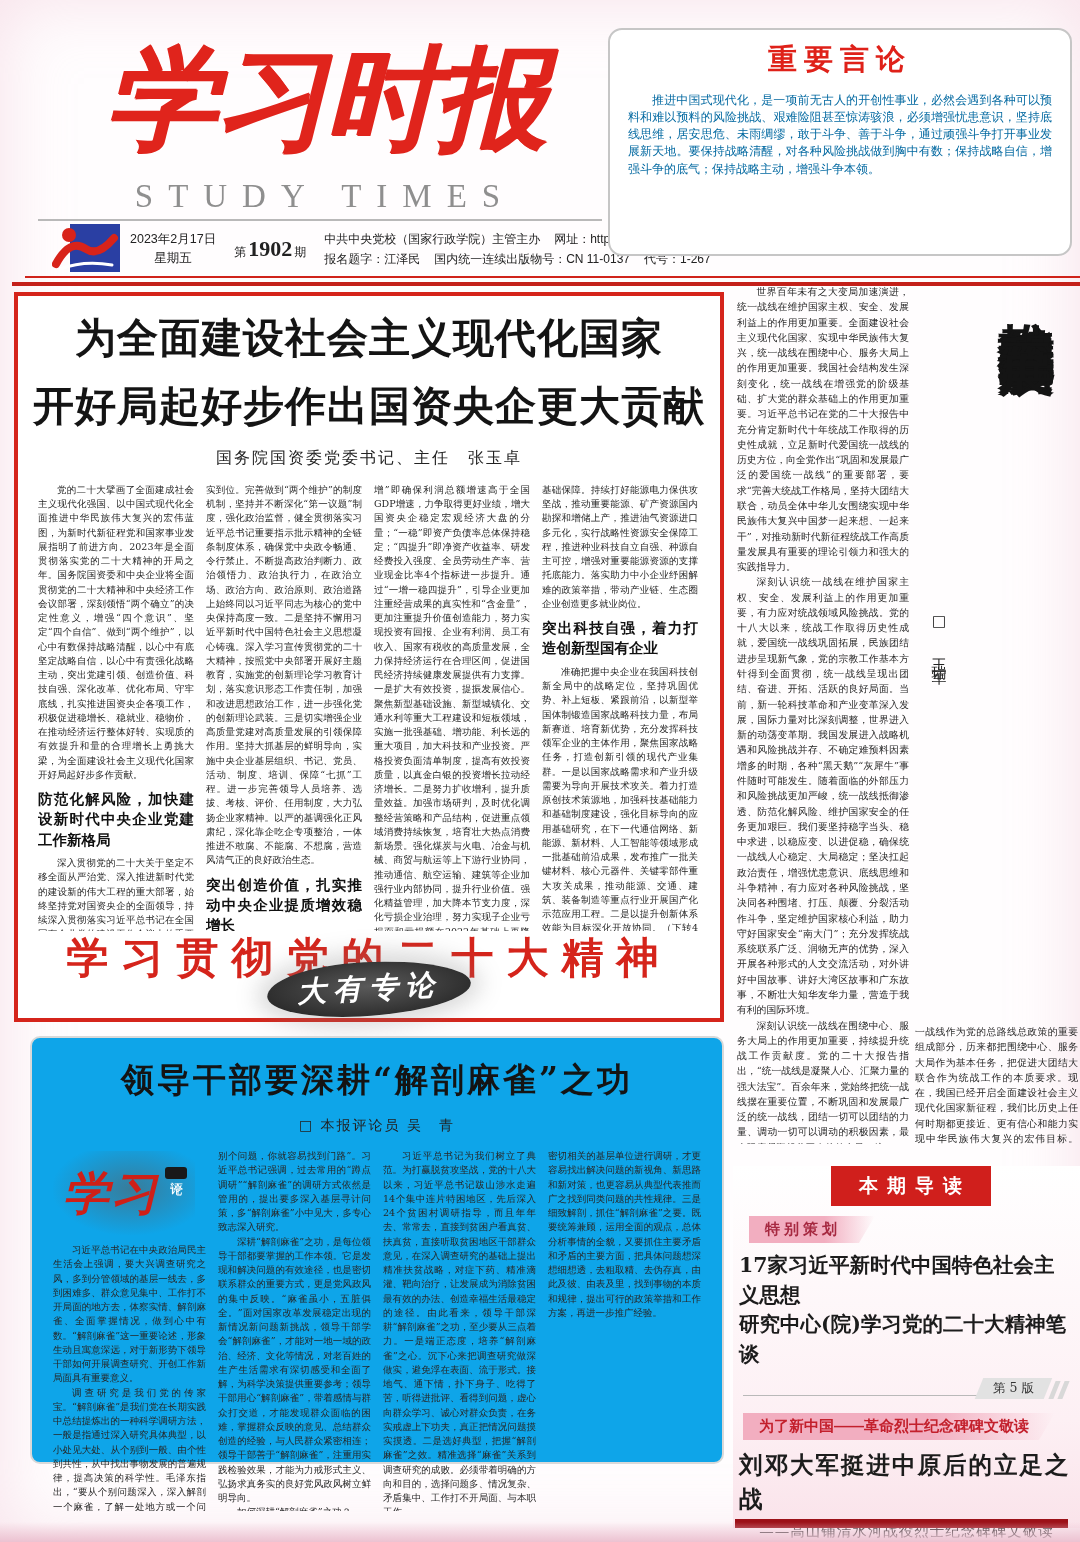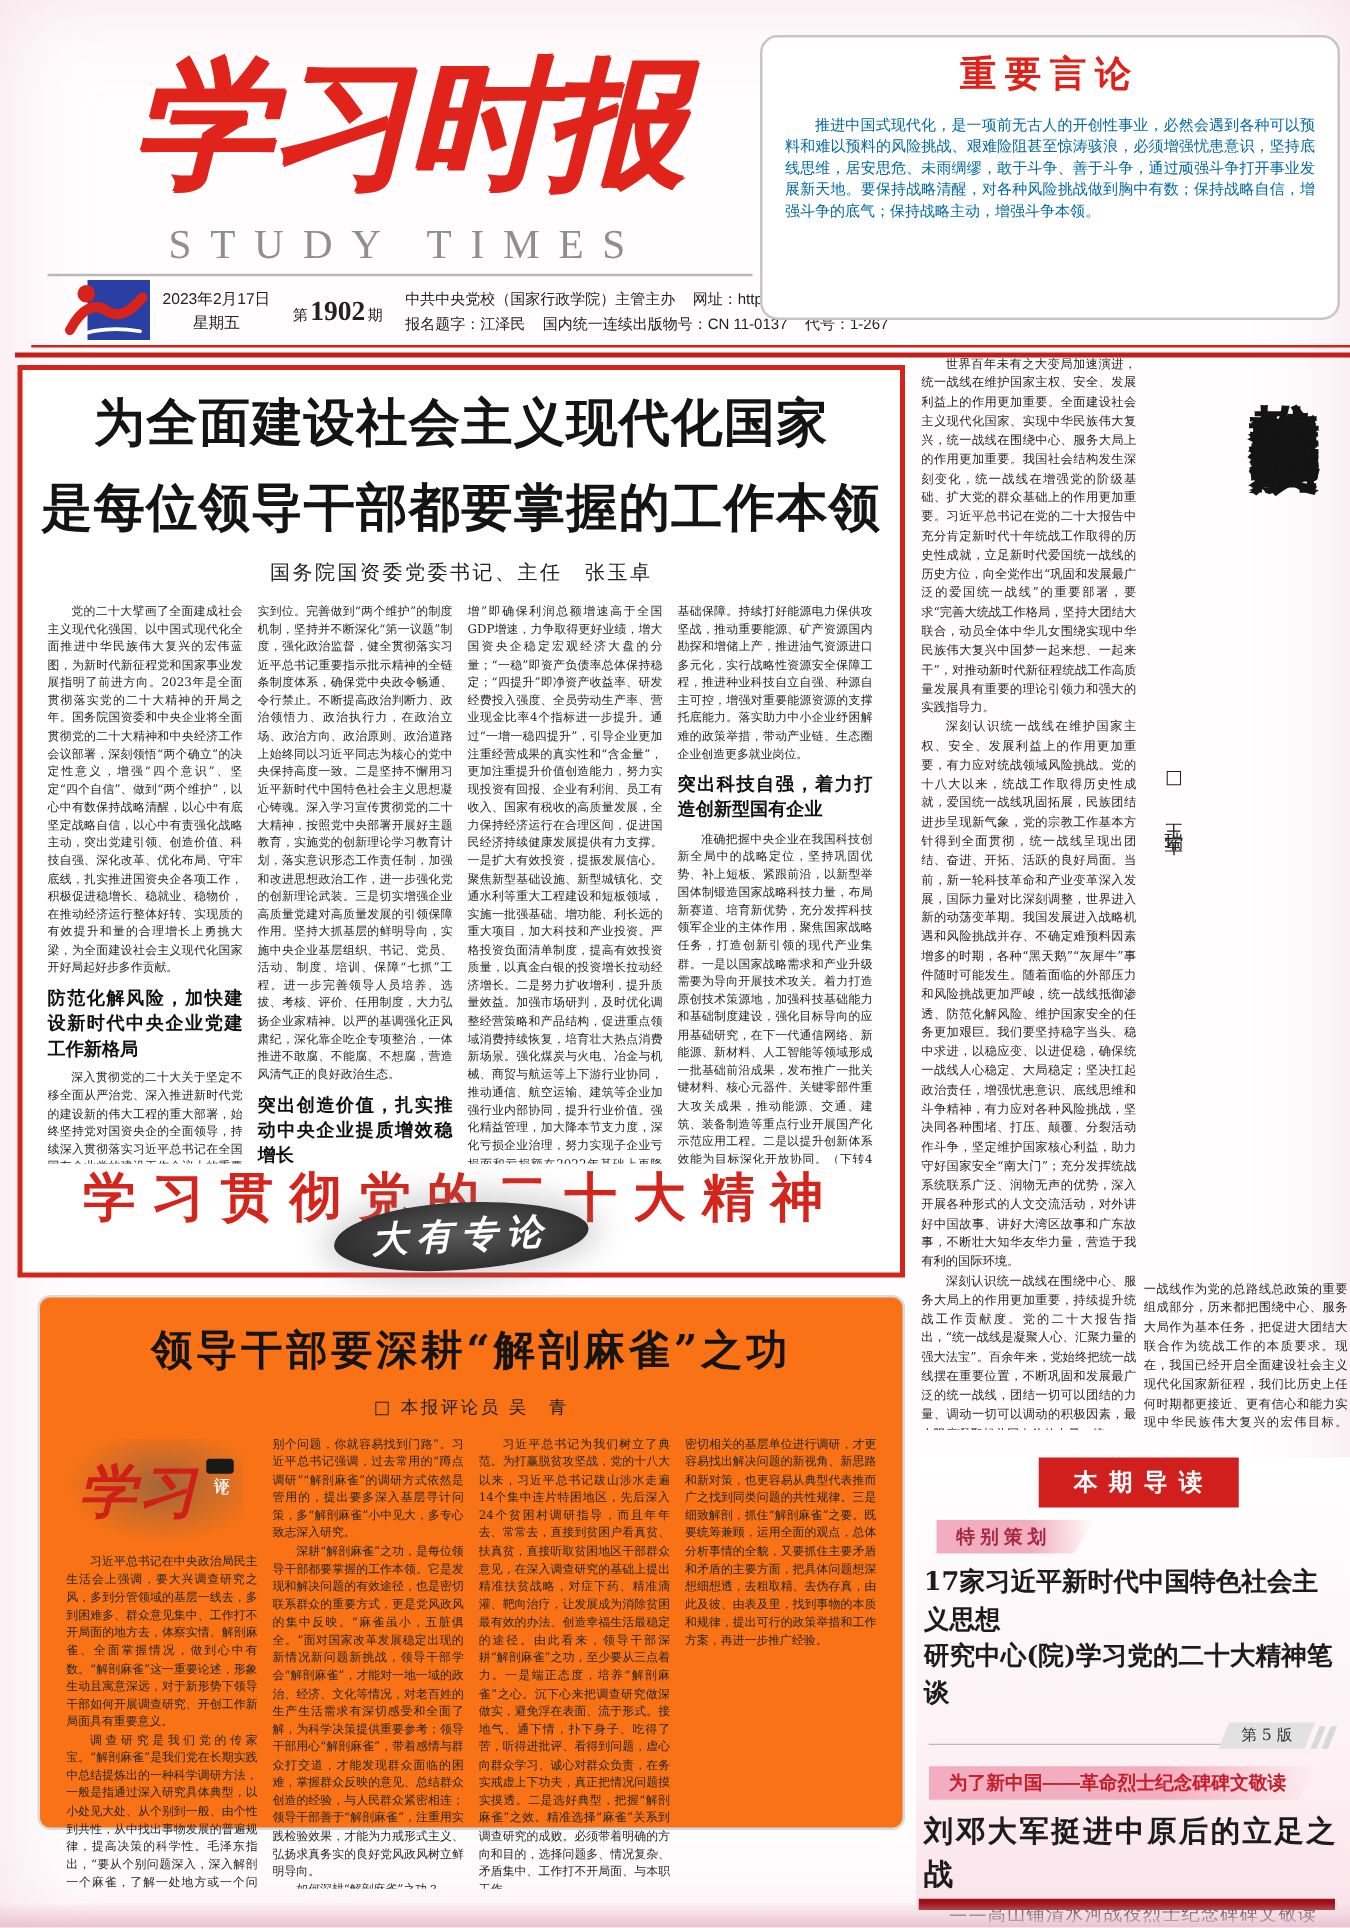--- a/index.html
+++ b/index.html
@@ -2,21 +2,21 @@
 <html><head>
 <meta charset="utf-8">
 <style>
   html,body{margin:0;padding:0;background:#efe6e8;}
   .page{position:relative;width:1080px;height:1542px;margin:0 auto;background:#fffdfe;overflow:hidden;
         font-family:"DejaVu Serif",serif;box-shadow:inset 0 0 70px rgba(233,176,196,.35);}
   .page::after{content:"";position:absolute;left:0;right:0;bottom:0;height:20px;
         background:linear-gradient(180deg,rgba(240,198,213,0),#ecc2d1);pointer-events:none;}
 
   
-  .masthead{position:absolute;left:106px;top:14px;width:474px;height:170px;display:flex;align-items:center;justify-content:flex-start;}
+  .masthead{position:absolute;left:88px;top:14px;width:474px;height:170px;display:flex;align-items:center;justify-content:center;}
   .masthead-title{font-size:112px;font-weight:bold;font-style:italic;color:#e0241c;letter-spacing:-2px;white-space:nowrap;
         text-shadow:1px 1px 0 #e0241c;}
   .masthead-en{position:absolute;left:88px;top:178px;width:474px;text-align:center;
         font-family:"Liberation Serif",serif;font-size:33px;color:#8f8f8f;letter-spacing:15px;}
   .head-rule{position:absolute;left:38px;top:219px;width:564px;height:2px;background:#b9b9b9;}
 
   
   .logo{position:absolute;left:52px;top:224px;width:68px;height:48px;}
   .dateline{position:absolute;left:130px;top:224px;width:478px;height:50px;display:flex;align-items:center;
         font-family:"Liberation Sans",sans-serif;color:#222;}
@@ -60,21 +60,21 @@
   .ra-col1{position:absolute;left:2px;top:2px;width:172px;height:860px;overflow:hidden;}
   .ra .bt{font-size:9.8px;line-height:1.56;}
   .ra-byline{position:absolute;left:194px;top:330px;writing-mode:vertical-rl;font-size:15px;color:#222;letter-spacing:6px;}
   .ra-head{position:absolute;right:24px;top:6px;height:748px;writing-mode:vertical-rl;
         font-family:"DejaVu Serif",serif;font-weight:bold;font-size:44px;color:#141414;letter-spacing:2px;
         transform:scaleX(1.28);transform-origin:center;line-height:1.3;}
   .ra-col2{position:absolute;left:180px;top:742px;width:163px;height:120px;overflow:hidden;}
 
   
   .cm{position:absolute;left:30px;top:1036px;width:694px;height:428px;border:2px solid #d9d9d9;border-radius:10px;
-        background:#f97316;box-sizing:border-box;}
+        background:#0ea5e9;box-sizing:border-box;}
   .cm-h1{margin-top:20px;text-align:center;font-family:"DejaVu Serif",serif;font-weight:bold;font-size:33px;
         color:#141414;letter-spacing:3px;white-space:nowrap;}
   .cm-byline{text-align:center;font-size:14px;color:#222;margin-top:14px;letter-spacing:2px;}
   .cm-cols{display:flex;gap:12px;padding:0 21px;margin-top:14px;height:362px;overflow:hidden;}
   .cm-col{width:153px;height:362px;overflow:hidden;}
   .cm-stamp{position:relative;width:142px;height:84px;margin:2px 0 8px 0;
         background:radial-gradient(ellipse at 55% 45%,rgba(90,90,90,.55),rgba(90,90,90,0) 72%);}
   .cm-stamp-main{position:absolute;left:10px;top:12px;font-size:46px;font-weight:bold;font-style:italic;color:#cf2017;letter-spacing:2px;}
   .cm-stamp-sub{position:absolute;right:8px;top:16px;writing-mode:vertical-rl;background:#191919;color:#fff;
         font-size:13px;padding:4px 2px;border-radius:3px;letter-spacing:2px;}
@@ -148,21 +148,21 @@
   <div class="quote">
     <div class="quote-title">重要言论</div>
     <p class="quote-body">推进中国式现代化，是一项前无古人的开创性事业，必然会遇到各种可以预料和难以预料的风险挑战、艰难险阻甚至惊涛骇浪，必须增强忧患意识，坚持底线思维，居安思危、未雨绸缪，敢于斗争、善于斗争，通过顽强斗争打开事业发展新天地。要保持战略清醒，对各种风险挑战做到胸中有数；保持战略自信，增强斗争的底气；保持战略主动，增强斗争本领。</p>
   </div>
 
   <div class="red-rule-1"></div>
   <div class="red-rule-2"></div>
 
   <div class="lead">
     <div class="lead-h1">为全面建设社会主义现代化国家</div>
-    <div class="lead-h1">是每位领导干部都要掌握的工作本领</div>
+    <div class="lead-h1">开好局起好步作出国资央企更大贡献</div>
     <div class="lead-byline">国务院国资委党委书记、主任　张玉卓</div>
     <div class="lead-cols">
       <div class="col">
         <p class="bt ind">党的二十大擘画了全面建成社会主义现代化强国、以中国式现代化全面推进中华民族伟大复兴的宏伟蓝图，为新时代新征程党和国家事业发展指明了前进方向。2023年是全面贯彻落实党的二十大精神的开局之年。国务院国资委和中央企业将全面贯彻党的二十大精神和中央经济工作会议部署，深刻领悟“两个确立”的决定性意义，增强“四个意识”、坚定“四个自信”、做到“两个维护”，以心中有数保持战略清醒，以心中有底坚定战略自信，以心中有责强化战略主动，突出党建引领、创造价值、科技自强、深化改革、优化布局、守牢底线，扎实推进国资央企各项工作，积极促进稳增长、稳就业、稳物价，在推动经济运行整体好转、实现质的有效提升和量的合理增长上勇挑大梁，为全面建设社会主义现代化国家开好局起好步多作贡献。</p>
         <p class="sub-h">防范化解风险，加快建设新时代中央企业党建工作新格局</p>
         <p class="bt ind">深入贯彻党的二十大关于坚定不移全面从严治党、深入推进新时代党的建设新的伟大工程的重大部署，始终坚持党对国资央企的全面领导，持续深入贯彻落实习近平总书记在全国国有企业党的建设工作会议上的重要讲话精神，坚持与中国特色现代企业制度相衔接、与企业改革发展中心任务相适应，加快建设新时代中央企业党建工作新格局，为企业改革发展提供坚强政治保证。一是全面、系统、整体地把坚持党中央集中统一领导落</p>
       </div>
       <div class="col">
         <p class="bt">实到位。完善做到“两个维护”的制度机制，坚持并不断深化“第一议题”制度，强化政治监督，健全贯彻落实习近平总书记重要指示批示精神的全链条制度体系，确保党中央政令畅通、令行禁止。不断提高政治判断力、政治领悟力、政治执行力，在政治立场、政治方向、政治原则、政治道路上始终同以习近平同志为核心的党中央保持高度一致。二是坚持不懈用习近平新时代中国特色社会主义思想凝心铸魂。深入学习宣传贯彻党的二十大精神，按照党中央部署开展好主题教育，实施党的创新理论学习教育计划，落实意识形态工作责任制，加强和改进思想政治工作，进一步强化党的创新理论武装。三是切实增强企业高质量党建对高质量发展的引领保障作用。坚持大抓基层的鲜明导向，实施中央企业基层组织、书记、党员、活动、制度、培训、保障“七抓”工程。进一步完善领导人员培养、选拔、考核、评价、任用制度，大力弘扬企业家精神。以严的基调强化正风肃纪，深化靠企吃企专项整治，一体推进不敢腐、不能腐、不想腐，营造风清气正的良好政治生态。</p>
         <p class="sub-h">突出创造价值，扎实推动中央企业提质增效稳增长</p>

